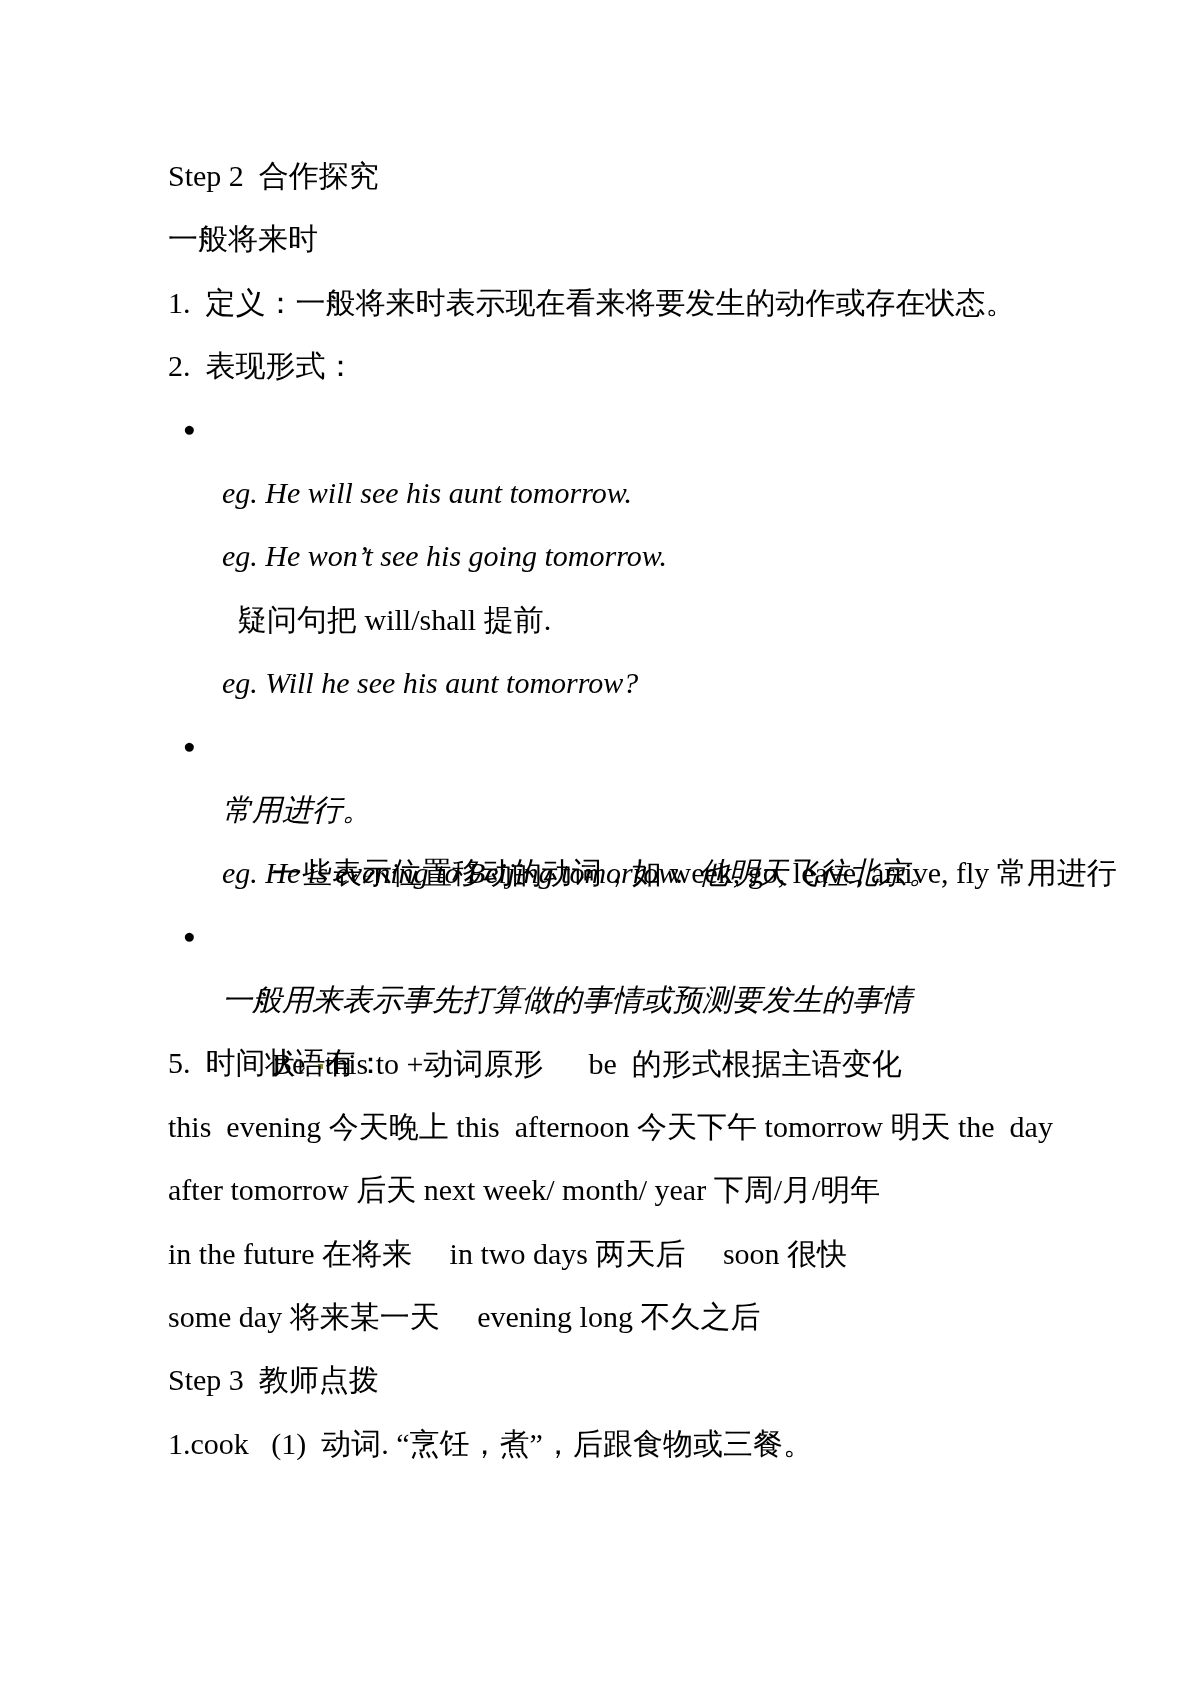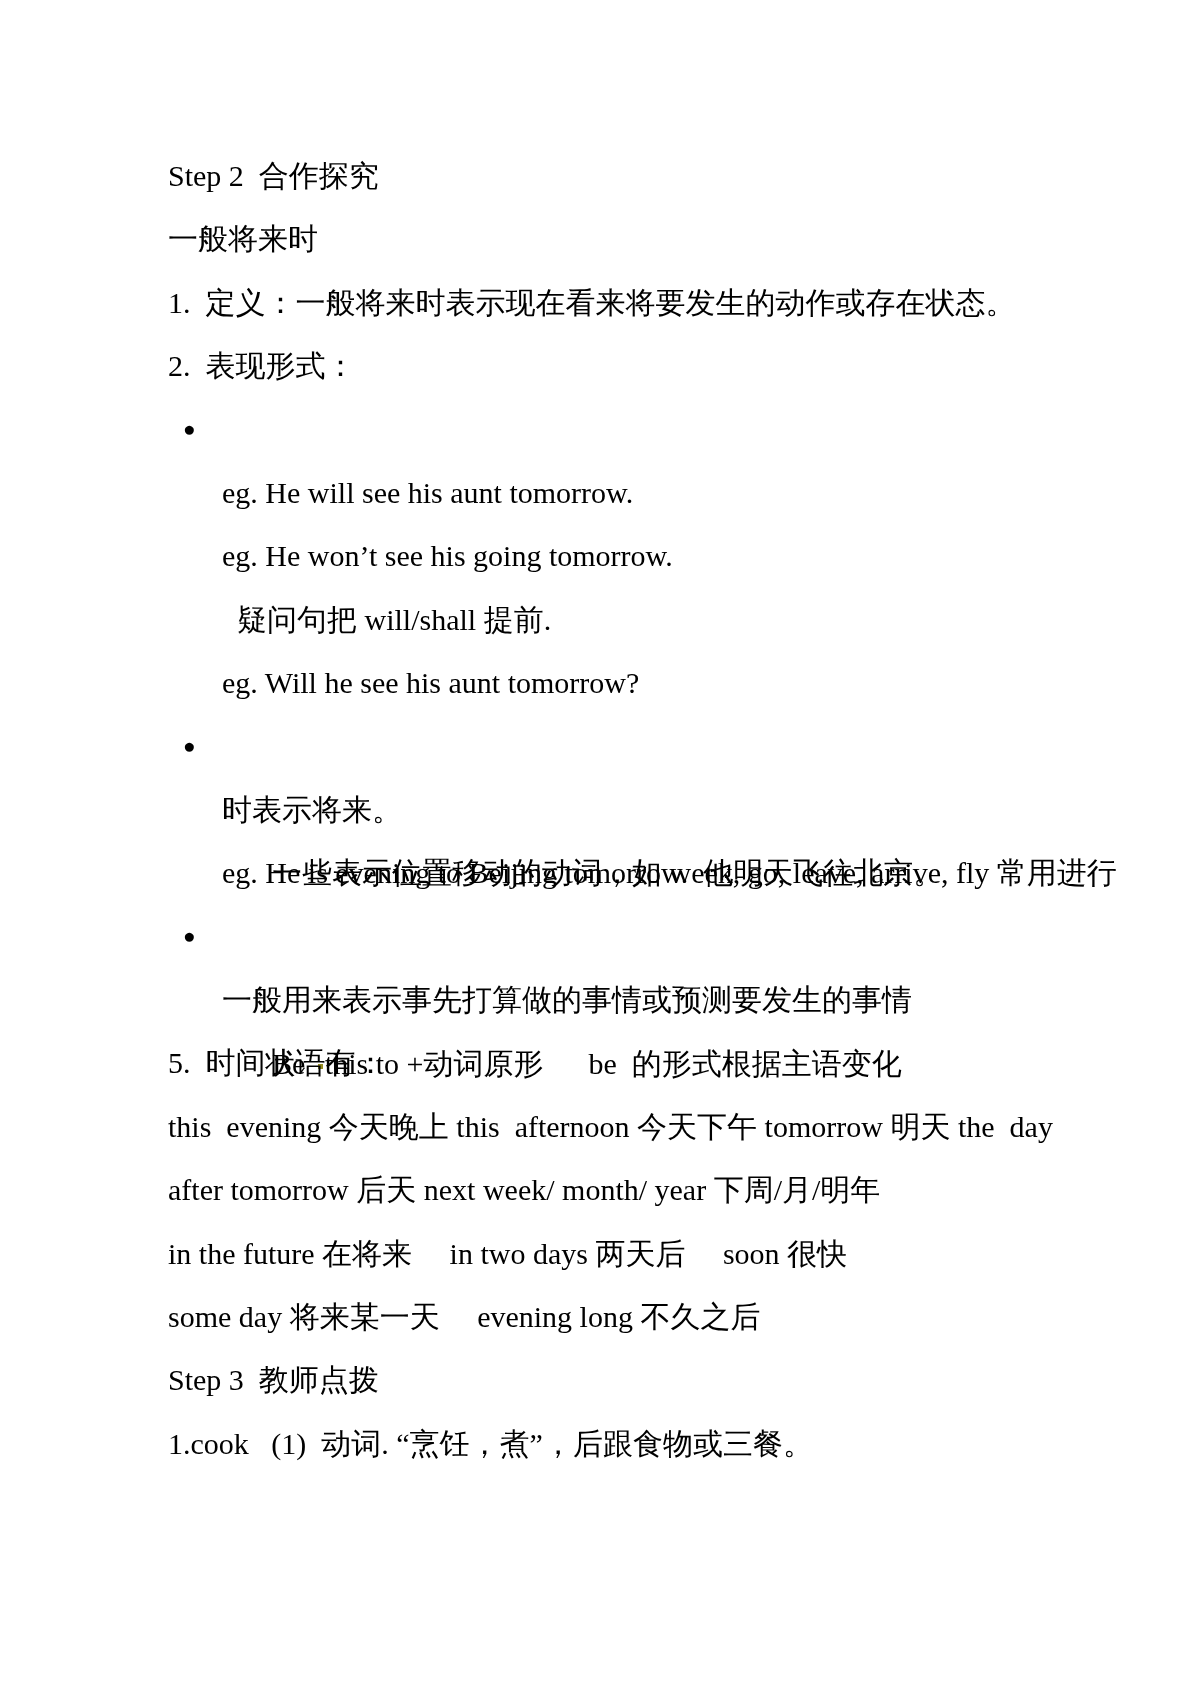--- a/index.html
+++ b/index.html
@@ -24,21 +24,21 @@
     font-family: "Liberation Serif", "DejaVu Serif", serif;
     font-size: 30px;
     line-height: 63.4px;
     color: #000000;
   }
   .l {
     position: relative;
     height: 63.4px;
     white-space: pre;
   }
-  .ind1 { padding-left: 54px; }   
+  .ind1 { padding-left: 54px; font-style: italic; }   
   .ind2 { padding-left: 69px; }   
   .bullet { padding-left: 59px; } 
   .bullet .marker {
     position: absolute;
     left: 15px;
     top: 0;
     font-size: 21px;
     line-height: 63.4px;
     white-space: normal;
   }
@@ -76,21 +76,21 @@
 
     <div class="l ind2">疑问句把 will/shall 提前.</div>
 
     <div class="l ind1">eg. Will he see his aunt tomorrow?</div>
 
     <div class="l bullet">
       <span class="marker">●</span>
       <span>一些表示位置移动的动词，如 week, go, leave, arrive, fly 常用进行</span>
     </div>
 
-    <div class="l ind1">时表示将来。</div>
+    <div class="l ind1">常用进行。</div>
 
     <div class="l ind1">eg. He is evening to Beijing tomorrow.  他明天飞往北京。</div>
 
     <div class="l bullet">
       <span class="marker">●</span>
       <span>Be </span><span class="dot"></span><span>this to +动词原形      be  的形式根据主语变化</span>
     </div>
 
     <div class="l ind1">一般用来表示事先打算做的事情或预测要发生的事情</div>
 

